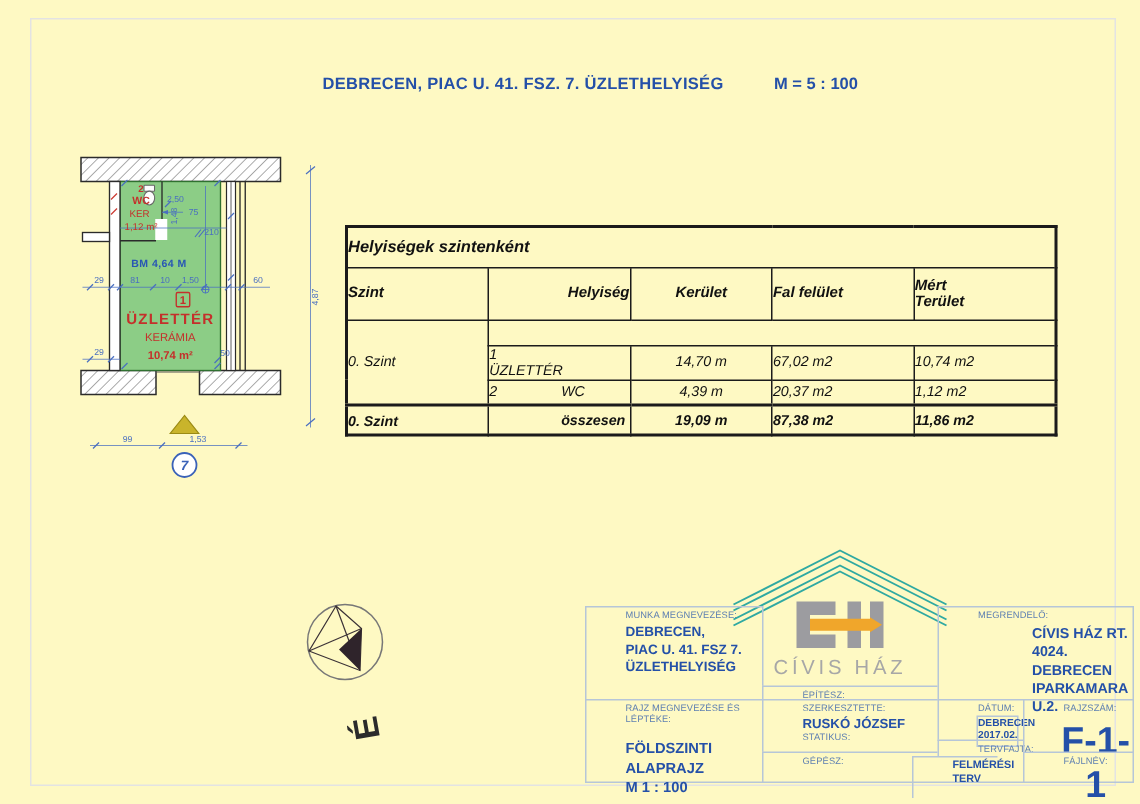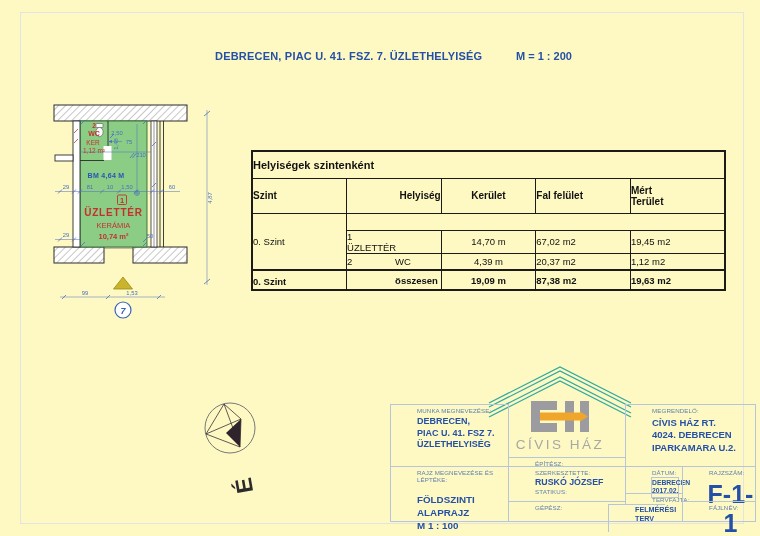--- a/index.html
+++ b/index.html
@@ -17,23 +17,23 @@
   .titlebar .main{position:absolute;left:215px;font-size:11px;font-weight:bold;
     color:var(--blue);letter-spacing:.2px;}
   .titlebar .scale{position:absolute;left:516px;font-size:11px;font-weight:bold;
     color:var(--blue);}
   
   svg{position:absolute;overflow:visible;}
   svg text{font-family:"Liberation Sans","DejaVu Sans",sans-serif;}
   .dim{fill:var(--dimblue);font-size:5.8px;}
   .red{fill:var(--red);}
   
-  table.rooms{position:absolute;left:251px;top:150px;width:475px;
+  table.rooms{position:absolute;left:230px;top:150px;width:475px;
     border-collapse:collapse;border:2px solid var(--ink);table-layout:fixed;
-    font-size:9.5px;color:#111;}
+    font-size:9.5px;color:#111;font-style:italic;}
   table.rooms td,table.rooms th{border:1px solid var(--ink);padding:0;
     vertical-align:middle;}
   td.caption{height:27px;font-size:11px;font-weight:bold;padding-left:10px;}
   tr.head th{height:35px;font-size:10px;font-weight:bold;}
   th.c1{width:85px;text-align:left;padding-left:8px;}
   th.c2{width:162px;text-align:right;}
   th.c3{width:76px;text-align:center;}
   th.c4{width:75px;text-align:left;padding-left:8px;}
   th.c5{width:77px;text-align:left;padding-left:8px;}
   .pre{white-space:pre-line;}
@@ -57,41 +57,41 @@
   .c-munka .val{font-size:9px;line-height:1.3;margin-top:2px;white-space:pre-line;}
   .c-rajz{left:0;top:62px;width:118px;height:56px;}
   .c-rajz .val{font-size:9.8px;line-height:1.35;margin-top:10px;white-space:pre-line;}
   .c-logo{left:118px;top:0;width:117px;height:53px;}
   .c-epitesz{left:118px;top:53px;width:117px;height:9px;}
   .c-szerk{left:118px;top:62px;width:117px;height:20px;}
   .c-szerk .val{font-size:8.8px;margin-top:1px;}
   .c-statikus{left:118px;top:82px;width:117px;height:15px;}
   .c-gepesz{left:118px;top:97px;width:117px;height:21px;}
   .c-megrendelo{left:235px;top:0;width:131px;height:62px;}
-  .c-megrendelo .val{font-size:9.5px;line-height:1.3;margin-top:3px;white-space:pre-line;}
+  .c-megrendelo .val{font-size:9.5px;line-height:1.3;margin-top:3px;white-space:pre-line;margin-left:36px;}
   .c-datum{left:235px;top:62px;width:57px;height:27px;}
   .databox{margin:1px 3px 0 3px;border:1px solid var(--tb);text-align:center;
     font-size:6.8px;font-weight:bold;color:var(--blue);line-height:1.25;
     white-space:pre-line;padding:1px 0;}
   .c-tervfajta{left:235px;top:89px;width:57px;height:11px;}
   .c-felmeresi{left:218px;top:100px;width:57px;height:28px;}
   .c-felmeresi .val{font-size:7.2px;line-height:1.2;white-space:pre-line;margin-top:1px;}
   .c-rajzszam{left:292px;top:62px;width:74px;height:35px;}
   .c-rajzszam .val{font-size:25px;text-align:center;margin-top:4px;padding-left:0;}
   .c-fajlnev{left:292px;top:97px;width:74px;height:21px;}
 </style>
 </head>
 <body>
 
 <div class="sheet">
   <div class="frame"></div>
 
   <div class="titlebar">
     <span class="main">DEBRECEN, PIAC U. 41. FSZ. 7. ÜZLETHELYISÉG</span>
-    <span class="scale">M = 1 : 200</span>
+    <span class="scale">M = 5 : 100</span>
   </div>
 
   <svg style="left:40px;top:88px;" width="195" height="240" viewBox="0 0 195 240">
     <defs>
       <pattern id="hatch" patternUnits="userSpaceOnUse" width="5" height="5" patternTransform="rotate(45 0 0)">
         <rect width="5" height="5" fill="#ffffff"></rect>
         <line x1="0" y1="0" x2="0" y2="5" stroke="#8f8f8f" stroke-width="1"></line>
       </pattern>
     </defs>
 
@@ -227,34 +227,34 @@
 Terület</th>
     </tr>
     <tr class="rA">
       <td class="group" rowspan="3">0. Szint</td>
       <td colspan="4"></td>
     </tr>
     <tr class="rB">
       <td class="hely"><span class="no">1</span><span>ÜZLETTÉR</span></td>
       <td class="val1">14,70 m</td>
       <td class="val2">67,02 m2</td>
-      <td class="val3">19,45 m2</td>
+      <td class="val3">10,74 m2</td>
     </tr>
     <tr class="rC">
       <td class="hely"><span class="no">2</span><span>WC</span></td>
       <td class="val1">4,39 m</td>
       <td class="val2">20,37 m2</td>
       <td class="val3">1,12 m2</td>
     </tr>
     <tr class="total">
       <td class="group">0. Szint</td>
       <td class="hely"><span class="no"></span><span>összesen</span></td>
       <td class="val1">19,09 m</td>
       <td class="val2">87,38 m2</td>
-      <td class="val3">19,63 m2</td>
+      <td class="val3">11,86 m2</td>
     </tr>
   </tbody>
     </table>
 
   <svg style="left:200px;top:400px;" width="70" height="112" viewBox="0 0 70 112">
     <circle cx="30" cy="28" r="25" fill="none" stroke="#777" stroke-width="1"></circle>
     <g stroke="#3a3136" stroke-width="0.8" fill="none">
       <polygon points="24,4 6,34 40,47 41,19"></polygon>
       <line x1="24" y1="4" x2="40" y2="47"></line>
       <line x1="6" y1="34" x2="41" y2="19"></line>

